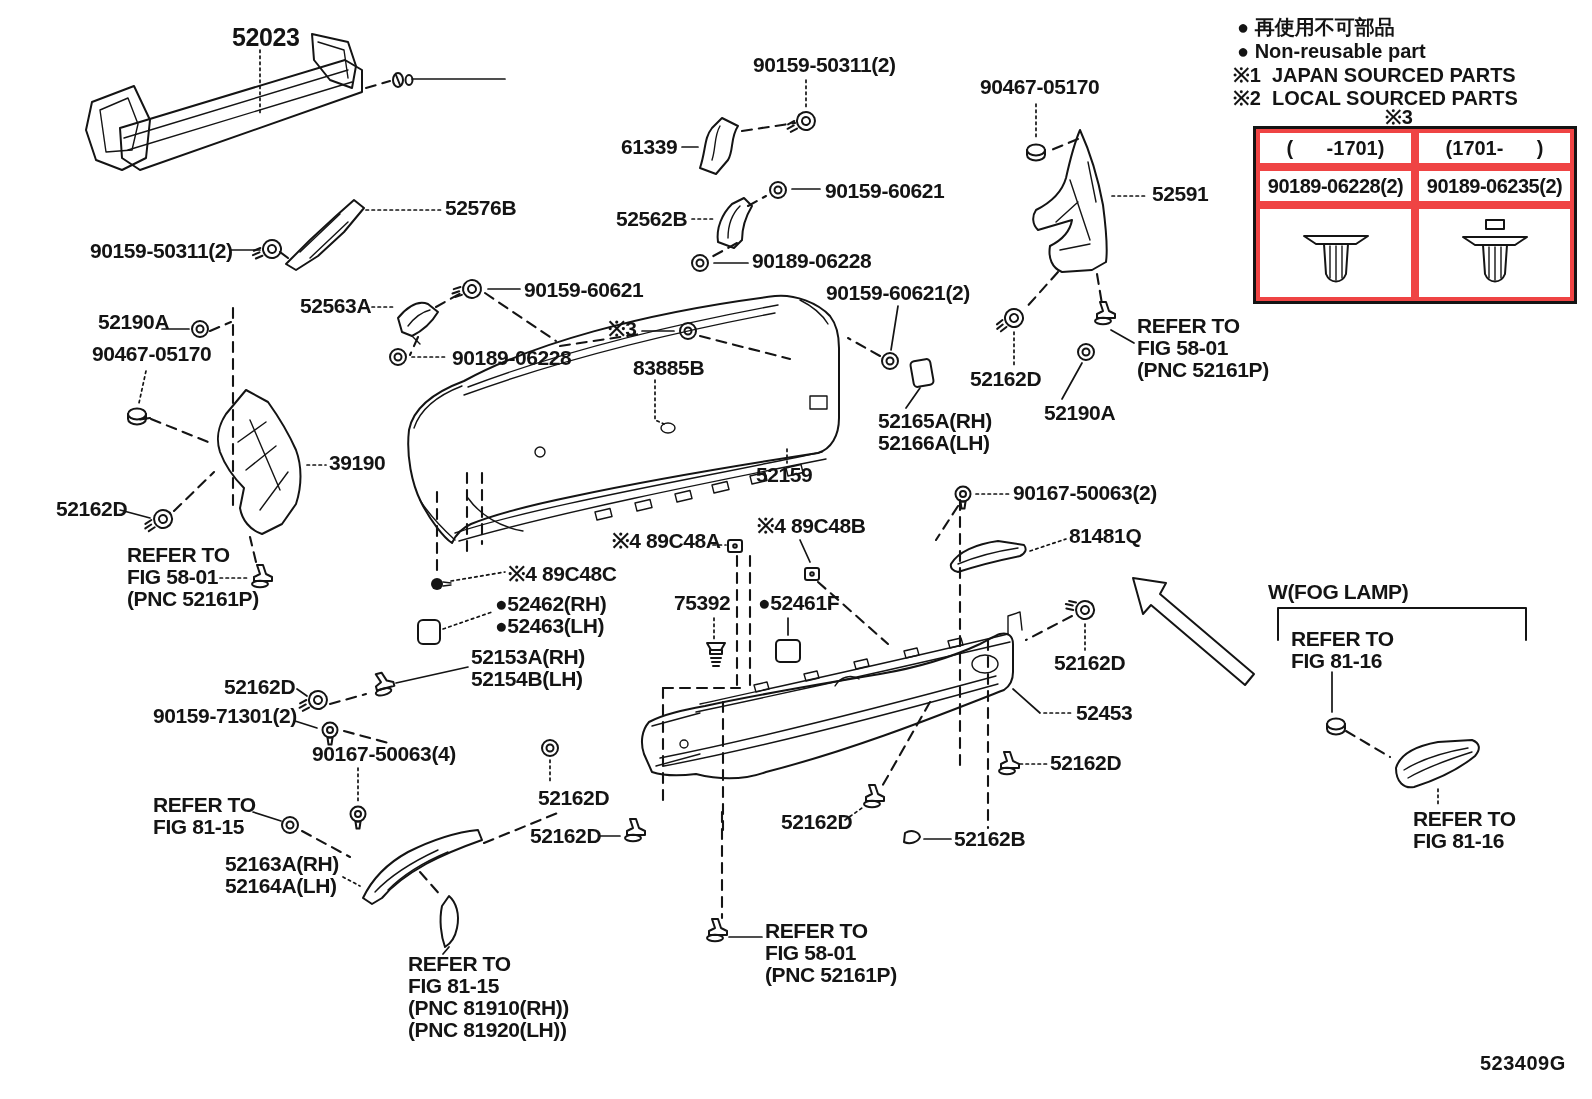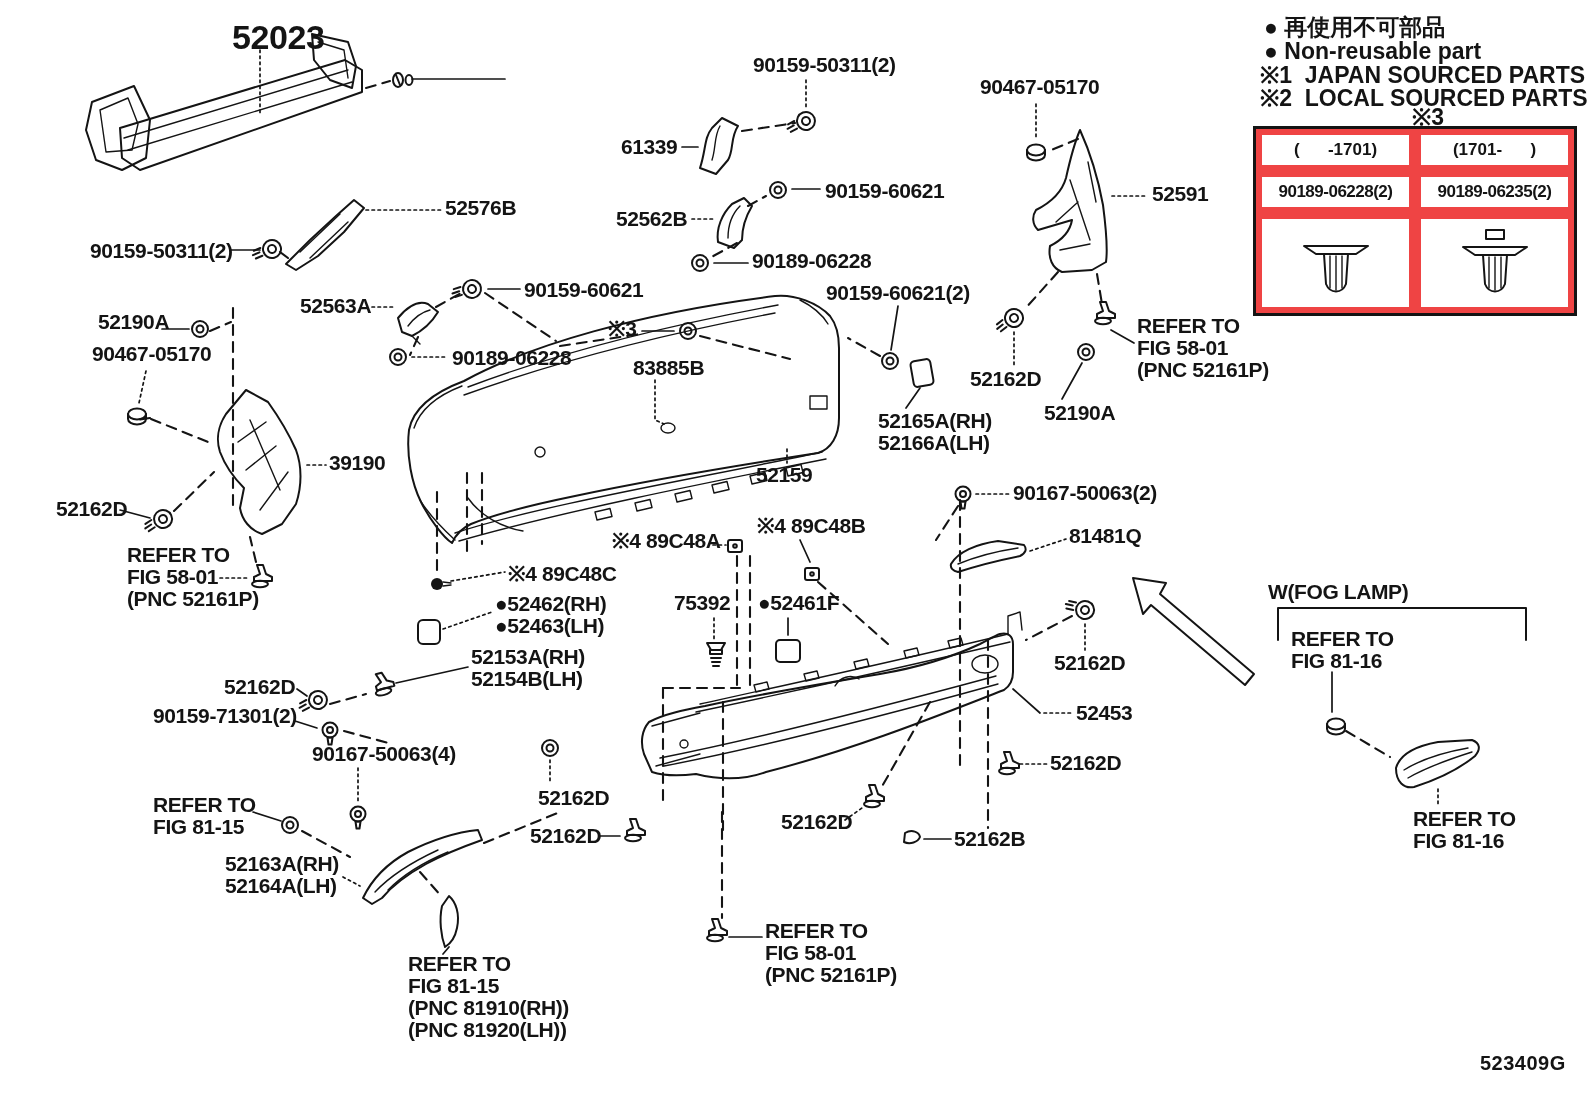--- a/index.html
+++ b/index.html
@@ -7,25 +7,25 @@
          font-family:"Liberation Sans",sans-serif;font-weight:bold;color:#141414;}
   svg.art{position:absolute;left:0;top:0;}
   .ln{stroke:#141414;fill:none;stroke-width:2;stroke-linecap:round;stroke-linejoin:round;}
   .thin{stroke-width:1.4;}
   .lead{stroke-width:1.7;}
   .dot{stroke-width:1.7;stroke-dasharray:2.5 3.5;}
   .dash{stroke-width:2.1;stroke-dasharray:10 7;}
   .fillb{fill:#141414;stroke:none;}
   .label{position:absolute;font-size:21px;line-height:22px;letter-spacing:-0.4px;
          white-space:pre-line;}
-  .big{font-size:34px;line-height:26px;}
-  .legend-line{position:absolute;font-size:23px;line-height:22px;white-space:pre;margin-left:27px;}
+  .big{font-size:25px;line-height:26px;}
+  .legend-line{position:absolute;font-size:20px;line-height:22px;white-space:pre;}
   .ptable{position:absolute;left:1253px;top:126px;width:318px;border:3px solid #141414;
           display:grid;grid-template-columns:1fr 1fr;background:#fff;}
-  .ptable .cell{border:6px solid #ef4444;text-align:center;font-size:17px;
+  .ptable .cell{border:4px solid #ef4444;text-align:center;font-size:20px;
                 display:flex;align-items:center;justify-content:center;white-space:pre;}
   .hcell{height:30px;}
   .ncell{height:30px;letter-spacing:-0.5px;}
   .icell{height:88px;}
   .footer{position:absolute;font-size:20px;letter-spacing:0.5px;}
 </style>
 </head>
 <body>
 
 <div class="stage">

